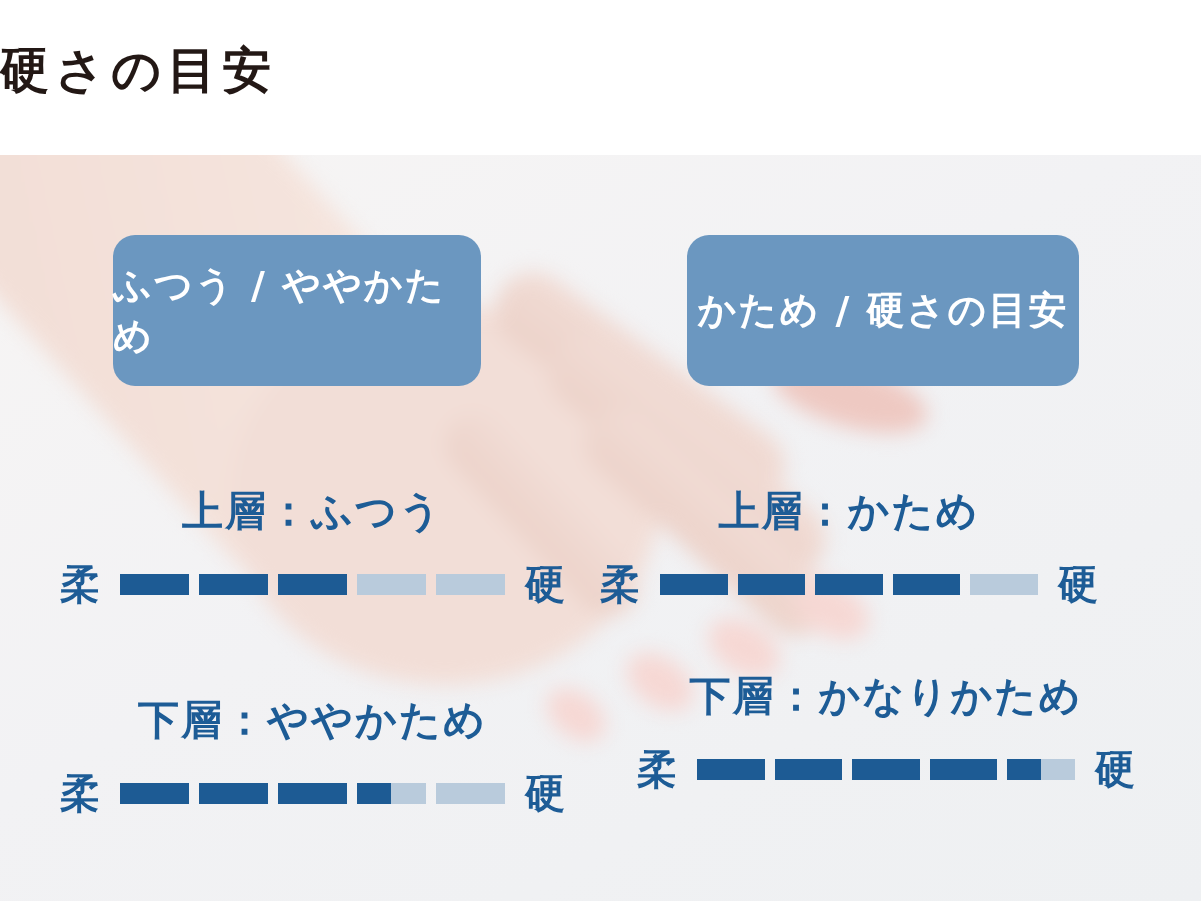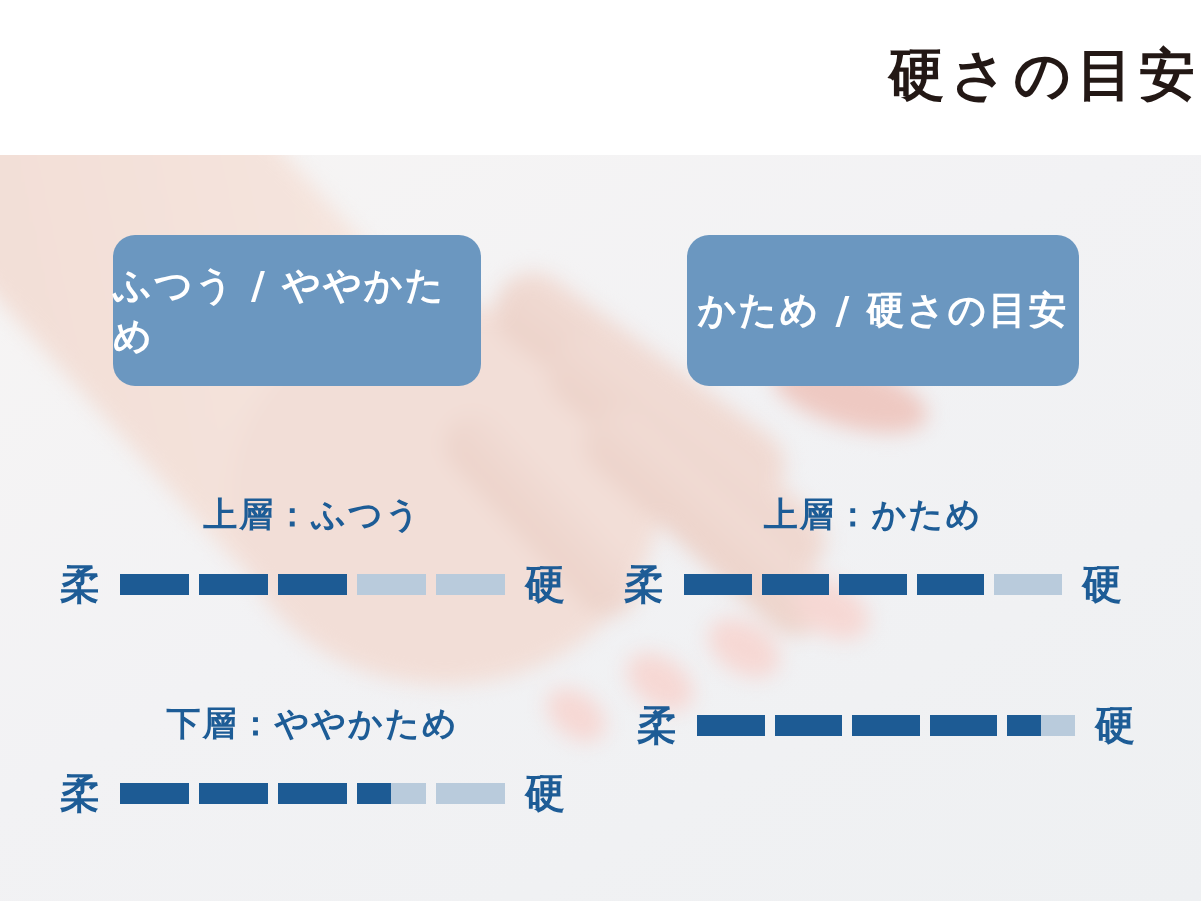--- a/index.html
+++ b/index.html
@@ -3,21 +3,21 @@
 <meta charset="utf-8">
 <style>
   html,body{margin:0;padding:0;background:#ffffff;}
   .canvas{
     position:relative;width:1201px;height:901px;margin:0 auto;
     background:#ffffff;overflow:hidden;
     font-family:"DejaVu Sans",sans-serif;
   }
   .title{
     position:absolute;top:38px;left:0;width:100%;margin:0;
-    text-align:right;font-size:56px;font-weight:bold;
+    text-align:left;font-size:49px;font-weight:bold;
     color:var(--title-text,#231815);letter-spacing:6px;
   }
   
   .photo{
     position:absolute;left:0;top:155px;width:1201px;height:746px;
     background:linear-gradient(150deg,#f7f5f4 0%,#f2f2f4 45%,#eef0f2 100%);
     overflow:hidden;
   }
   .hand{position:absolute;left:0;top:0;width:100%;height:100%;filter:blur(10px);}
   .arm{
@@ -41,26 +41,26 @@
     position:absolute;top:235px;height:151px;border-radius:22px;
     background:var(--badge-bg,#6b97c0);
     display:flex;align-items:center;justify-content:center;
     color:var(--badge-text,#ffffff);font-size:38px;font-weight:bold;letter-spacing:2px;
   }
   .badge-left{left:113px;width:368px;}
   .badge-right{left:687px;width:392px;}
   
   .scale{position:absolute;}
   .s0{left:60px;top:492px;width:505px;}
-  .s1{left:624px;top:492px;width:498px;}
+  .s1{left:600px;top:492px;width:498px;}
   .s2{left:60px;top:677px;width:505px;margin-top:24px;}
   .s3{left:637px;top:677px;width:498px;}
   .scale-label{
-    font-size:34px;font-weight:bold;color:var(--scale-text,#1d5c96);
-    text-align:center;letter-spacing:2px;height:44px;line-height:44px;
+    font-size:41px;font-weight:bold;color:var(--scale-text,#1d5c96);
+    text-align:center;letter-spacing:2px;height:44px;line-height:44px;font-family:Liberation Mono, monospace;
   }
   .scale-row{display:flex;align-items:center;margin-top:28px;}
   .scale-end{font-size:40px;font-weight:bold;color:var(--scale-text,#1d5c96);line-height:1;}
   .segs{flex:1;display:flex;gap:10px;height:21px;margin:0 20px;}
   .seg{flex:1;}
 </style>
 </head>
 <body>
 
 <div class="canvas">
@@ -129,20 +129,21 @@
           <div class="seg" style="background: rgb(29, 91, 148);"></div>
           <div class="seg" style="background: rgb(29, 91, 148);"></div>
           <div class="seg" style="background: linear-gradient(to right, rgb(29, 91, 148) 50%, rgb(185, 203, 220) 50%);"></div>
           <div class="seg" style="background: rgb(185, 203, 220);"></div>
         </div>
       <span class="scale-end">硬</span>
     </div>
   </div>
 
   <div class="scale s3">
+    <div class="scale-label">下層：かなりかため</div>
     <div class="scale-row">
       <span class="scale-end">柔</span>
       <div class="segs">
           <div class="seg" style="background: rgb(29, 91, 148);"></div>
           <div class="seg" style="background: rgb(29, 91, 148);"></div>
           <div class="seg" style="background: rgb(29, 91, 148);"></div>
           <div class="seg" style="background: rgb(29, 91, 148);"></div>
           <div class="seg" style="background: linear-gradient(to right, rgb(29, 91, 148) 50%, rgb(185, 203, 220) 50%);"></div>
         </div>
       <span class="scale-end">硬</span>

